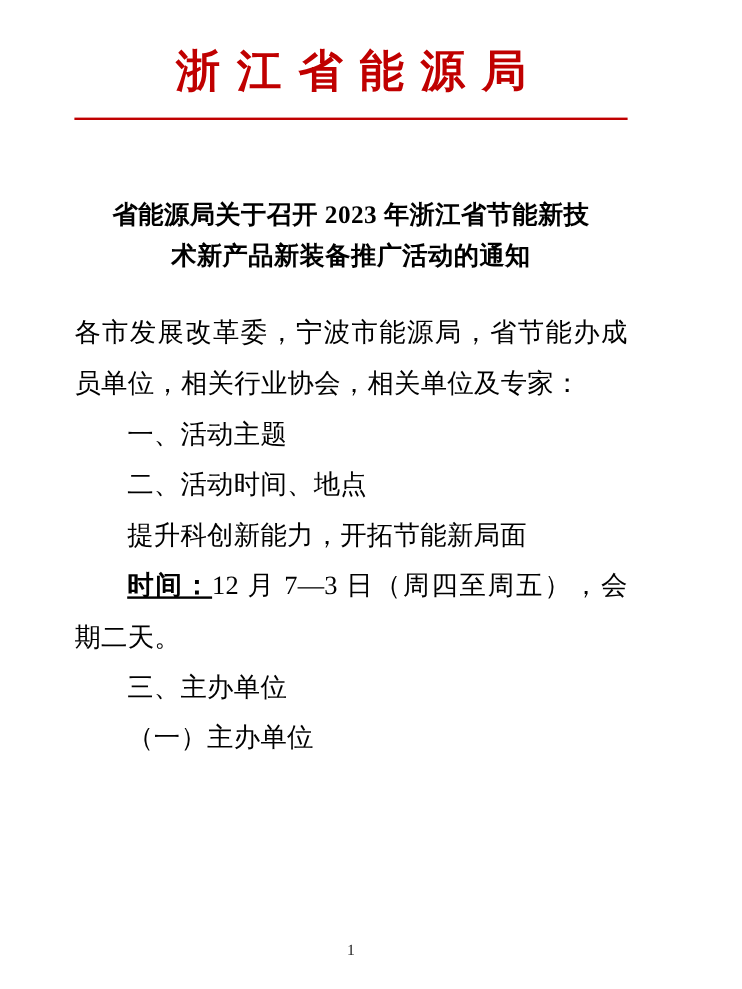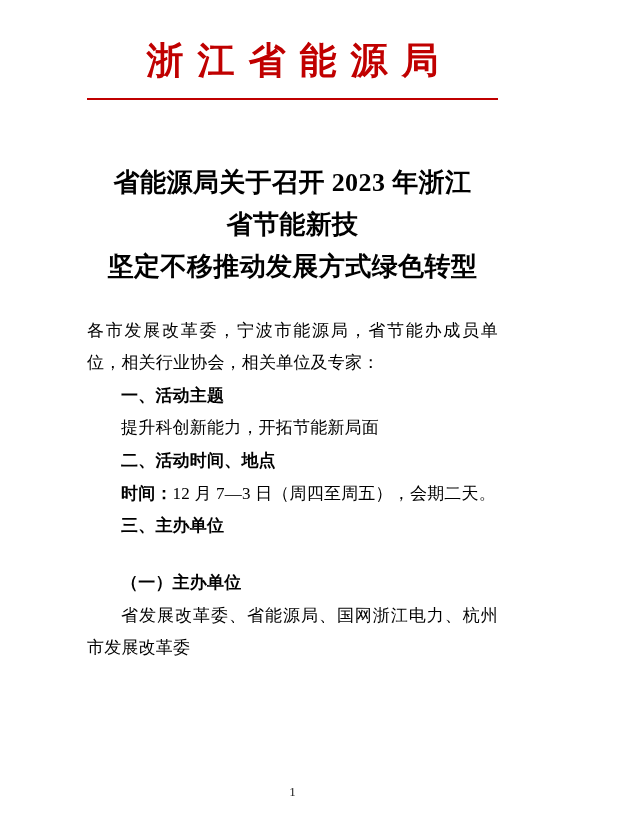--- a/index.html
+++ b/index.html
@@ -12,21 +12,21 @@
     height: 824px;
     font-family: "Liberation Serif", "DejaVu Serif", serif;
     color: #000000;
     position: relative;
     overflow: hidden;
   }
   .page {
     width: 585px;
     height: 824px;
     box-sizing: border-box;
-    padding: 0 87px;
+    padding: 0 62px;
     position: relative;
   }
   
   .masthead {
     padding-top: 38px;
     text-align: center;
   }
   .masthead-title {
     color: #c00000;
     font-family: "Liberation Serif", "DejaVu Serif", serif;
@@ -40,51 +40,51 @@
   .masthead-rule {
     margin-top: 14px;
     height: 2px;
     background: #c00000;
   }
   
   .doc-title {
     margin-top: 62px;
     text-align: center;
     font-weight: bold;
-    font-size: 26px;
+    font-size: 21px;
     line-height: 1.62;
     letter-spacing: 0.4px;
     padding: 0 14px;
   }
   
   .body-block {
     margin-top: 26px;
-    font-size: 17px;
+    font-size: 22px;
     line-height: 1.92;
     letter-spacing: 0.2px;
     text-align: justify;
     text-justify: inter-ideograph;
   }
   .p {
     margin: 0;
   }
   .indent-2 {
     text-indent: 2em;
   }
   .lead-label {
     font-weight: bold;
+    text-decoration: underline;
   }
   .heading-item {
     text-indent: 2em;
-    font-weight: bold;
+    font-weight: normal;
   }
   .sub-heading-item {
     text-indent: 2em;
-    font-weight: bold;
-    margin-top: 24px;
+    font-weight: normal;
   }
   
   .page-number {
     position: absolute;
     left: 0;
     right: 0;
     bottom: 24px;
     text-align: center;
     font-size: 13px;
     color: #222;
@@ -95,35 +95,34 @@
 
 <div class="page">
 
   <div class="masthead">
     <div class="masthead-title">浙江省能源局</div>
     <div class="masthead-rule"></div>
   </div>
 
   <div class="doc-title">
     <div>省能源局关于召开 2023 年浙江省节能新技</div>
-    <div>坚定不移推动发展方式绿色转型</div>
+    <div>术新产品新装备推广活动的通知</div>
   </div>
 
   <div class="body-block">
 
     <p class="p">各市发展改革委，宁波市能源局，省节能办成员单位，相关行业协会，相关单位及专家：</p>
 
 
     <p class="p heading-item">一、活动主题</p>
+    <p class="p heading-item">二、活动时间、地点</p>
+
     <p class="p indent-2">提升科创新能力，开拓节能新局面</p>
-
-    <p class="p heading-item">二、活动时间、地点</p>
     <p class="p indent-2"><span class="lead-label">时间：</span><span>12 月 7—3 日（周四至周五），会期二天。</span></p>
 
     <p class="p heading-item">三、主办单位</p>
     <p class="p sub-heading-item">（一）主办单位</p>
-    <p class="p indent-2">省发展改革委、省能源局、国网浙江电力、杭州市发展改革委</p>
 
   </div>
 
   <div class="page-number">1</div>
 
 </div>
 
 </body></html>

